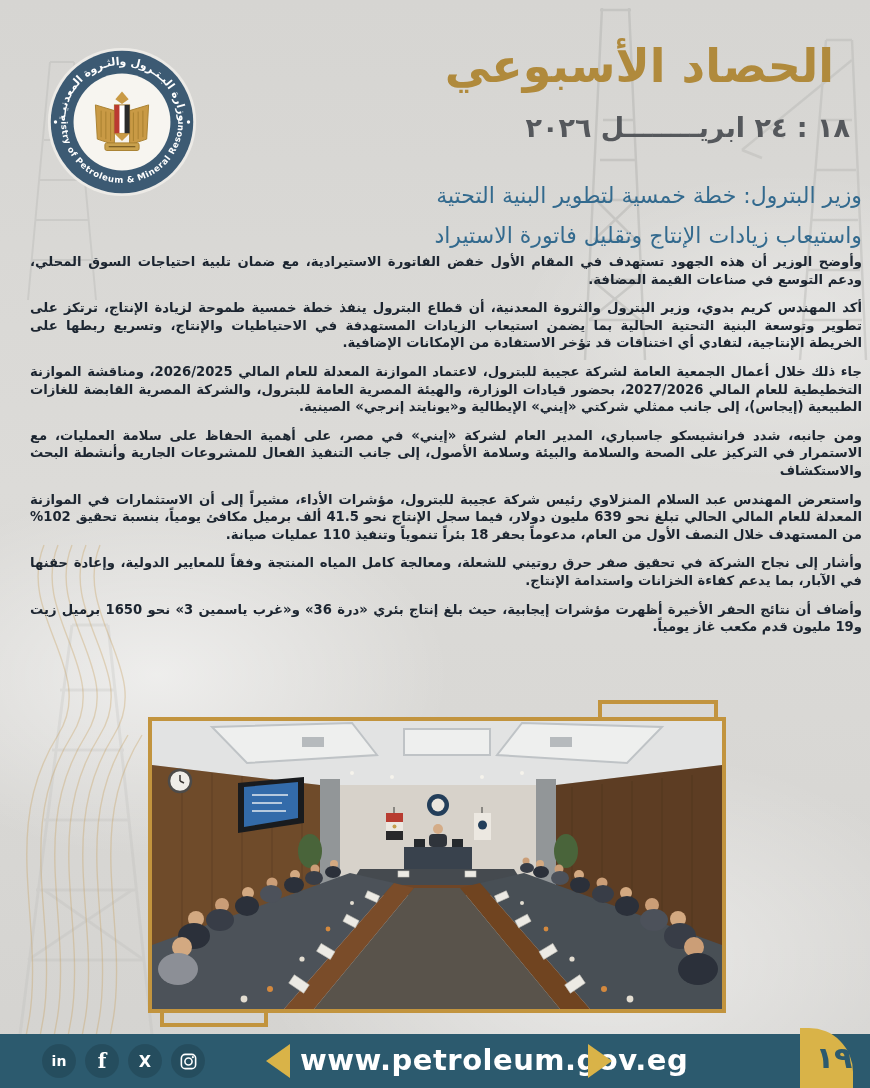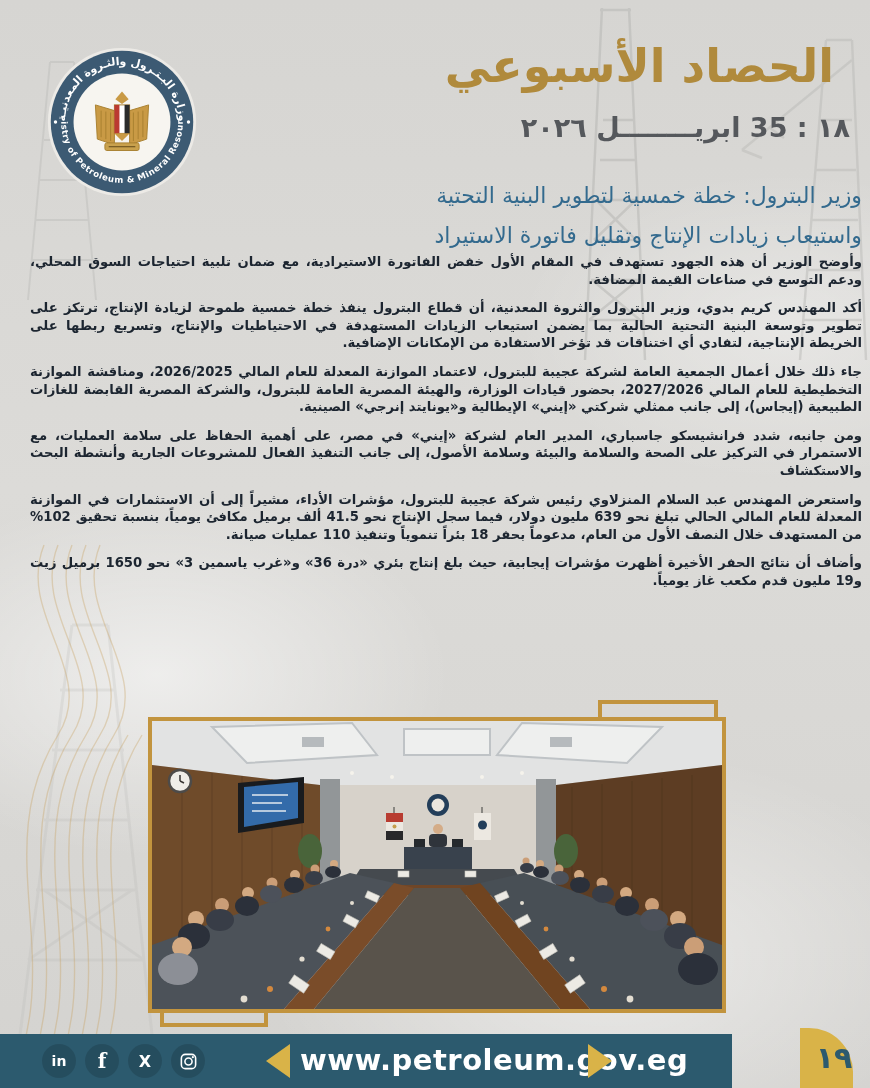--- a/index.html
+++ b/index.html
@@ -37,21 +37,21 @@
   
   .frame-accent{position:absolute;border:4px solid #c2943e;z-index:1;}
   .frame-accent.tr{left:598px;top:700px;width:112px;height:26px;}
   .frame-accent.bl{left:160px;top:985px;width:100px;height:34px;}
   .photo{
     position:absolute;left:148px;top:717px;width:578px;height:296px;z-index:2;
     border:4px solid #c2943e;box-sizing:border-box;background:#cfd3d6;
   }
   .photo svg{display:block;width:100%;height:100%;}
   
-  .footer-bar{position:absolute;left:0;top:1034px;width:732px;height:54px;background:#2c5a6e;z-index:3;}
+  .footer-bar{position:absolute;left:0;top:1034px;width:870px;height:54px;background:#2c5a6e;z-index:3;}
   .gold-tab{
     position:absolute;left:800px;top:1028px;width:53px;height:60px;background:#d9b348;
     border-top-right-radius:44px;z-index:4;
   }
   .page-number{
     position:absolute;left:14px;top:12px;width:40px;text-align:center;
     font-size:30px;font-weight:700;color:#2c5a6e;
   }
   .social{position:absolute;left:42px;top:10px;display:flex;gap:9px;}
   .social .icon{
@@ -132,29 +132,30 @@
         <rect x="72" y="62" width="5.3" height="30" fill="#bb3a31"></rect>
         <rect x="82.7" y="62" width="5.3" height="30" fill="#2b2b2b"></rect>
         <polygon points="72,92 88,92 80,100" fill="#c99a45"></polygon>
         <rect x="62" y="102" width="36" height="8" rx="2" fill="#c9a14d" stroke="#a87f2f" stroke-width="1"></rect>
         <path d="M66,106 h28" stroke="#6e5420" stroke-width="1.2"></path>
       </g>
     </svg>
   </div>
 
   <h1 class="page-title">الحصاد الأسبوعي</h1>
-  <div class="issue-date">١٨ : 35 ابريــــــــل ٢٠٢٦</div>
+  <div class="issue-date">١٨ : ٢٤ ابريــــــــل ٢٠٢٦</div>
   <h2 class="headline">وزير البترول: خطة خمسية لتطوير البنية التحتية واستيعاب زيادات الإنتاج وتقليل فاتورة الاستيراد</h2>
 
   <div class="article">
     <p>وأوضح الوزير أن هذه الجهود تستهدف في المقام الأول خفض الفاتورة الاستيرادية، مع ضمان تلبية احتياجات السوق المحلي، ودعم التوسع في صناعات القيمة المضافة.</p>
     <p>أكد المهندس كريم بدوي، وزير البترول والثروة المعدنية، أن قطاع البترول ينفذ خطة خمسية طموحة لزيادة الإنتاج، ترتكز على تطوير وتوسعة البنية التحتية الحالية بما يضمن استيعاب الزيادات المستهدفة في الاحتياطيات والإنتاج، وتسريع ربطها على الخريطة الإنتاجية، لتفادي أي اختناقات قد تؤخر الاستفادة من الإمكانات الإضافية.</p>
     <p>جاء ذلك خلال أعمال الجمعية العامة لشركة عجيبة للبترول، لاعتماد الموازنة المعدلة للعام المالي 2026/2025، ومناقشة الموازنة التخطيطية للعام المالي 2027/2026، بحضور قيادات الوزارة، والهيئة المصرية العامة للبترول، والشركة المصرية القابضة للغازات الطبيعية (إيجاس)، إلى جانب ممثلي شركتي «إيني» الإيطالية و«يونايتد إنرجي» الصينية.</p>
     <p>ومن جانبه، شدد فرانشيسكو جاسباري، المدير العام لشركة «إيني» في مصر، على أهمية الحفاظ على سلامة العمليات، مع الاستمرار في التركيز على الصحة والسلامة والبيئة وسلامة الأصول، إلى جانب التنفيذ الفعال للمشروعات الجارية وأنشطة البحث والاستكشاف</p>
     <p>واستعرض المهندس عبد السلام المنزلاوي رئيس شركة عجيبة للبترول، مؤشرات الأداء، مشيراً إلى أن الاستثمارات في الموازنة المعدلة للعام المالي الحالي تبلغ نحو 639 مليون دولار، فيما سجل الإنتاج نحو 41.5 ألف برميل مكافئ يومياً، بنسبة تحقيق 102% من المستهدف خلال النصف الأول من العام، مدعوماً بحفر 18 بئراً تنموياً وتنفيذ 110 عمليات صيانة.</p>
+    <p>وأشار إلى نجاح الشركة في تحقيق صفر حرق روتيني للشعلة، ومعالجة كامل المياه المنتجة وفقاً للمعايير الدولية، وإعادة حقنها في الآبار، بما يدعم كفاءة الخزانات واستدامة الإنتاج.</p>
     <p>وأضاف أن نتائج الحفر الأخيرة أظهرت مؤشرات إيجابية، حيث بلغ إنتاج بئري «درة 36» و«غرب ياسمين 3» نحو 1650 برميل زيت و19 مليون قدم مكعب غاز يومياً.</p>
   </div>
 
   <div class="frame-accent tr"></div>
   <div class="frame-accent bl"></div>
   <div class="photo">
     <svg viewBox="0 0 570 288" preserveAspectRatio="none">
       <rect width="570" height="288" fill="#cfd3d6"></rect>
 
       <polygon points="0,0 570,0 570,44 404,64 168,64 0,44" fill="#e7eaec"></polygon>

